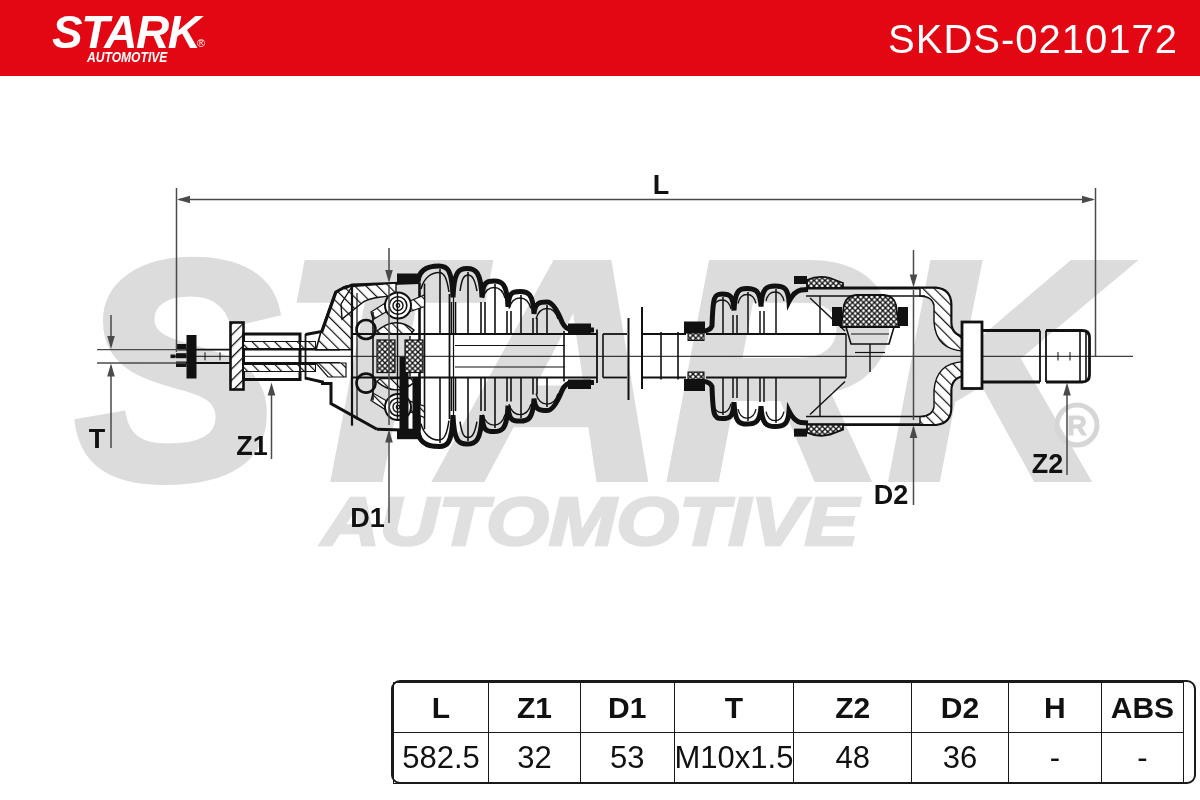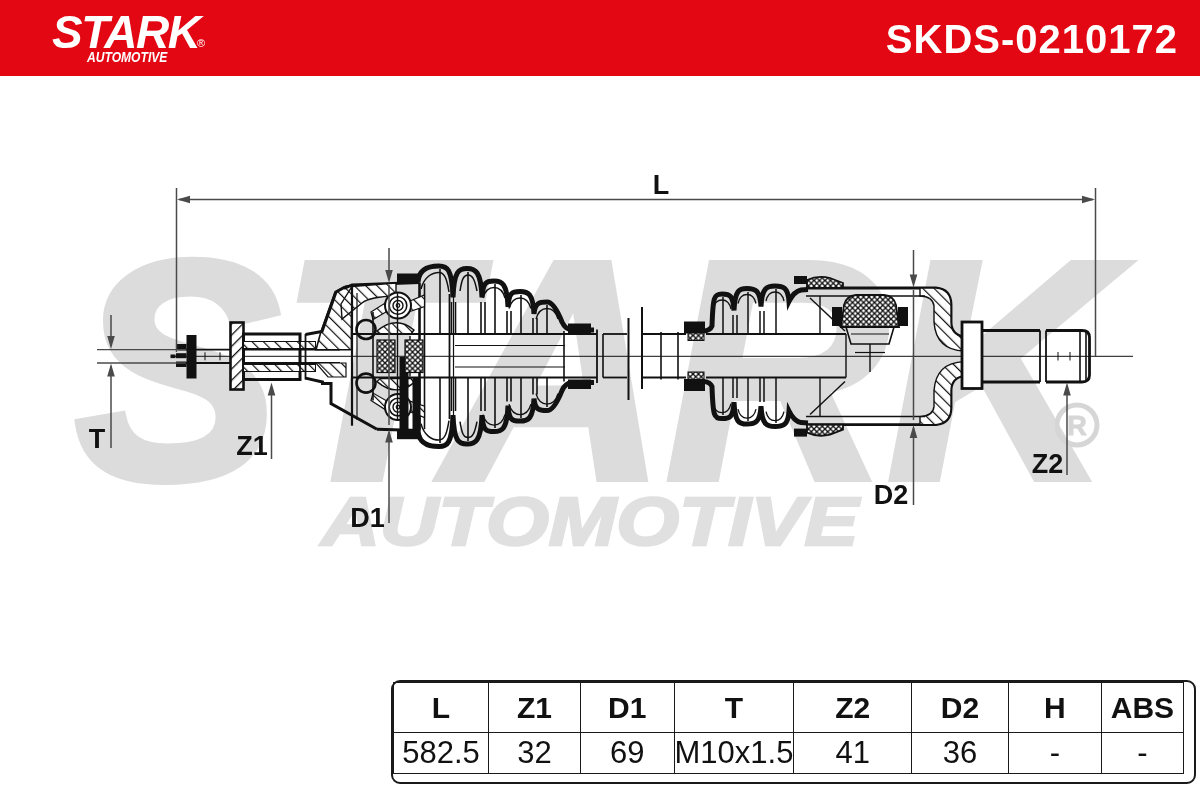--- a/index.html
+++ b/index.html
@@ -1,25 +1,25 @@
 <!DOCTYPE html>
 <html><head>
 <meta charset="utf-8">
 <style>
   html,body{margin:0;padding:0;width:1200px;height:800px;background:#fff;overflow:hidden;}
   *{box-sizing:border-box;font-family:"Liberation Sans",sans-serif;}
   #hdr{position:absolute;left:0;top:0;width:1200px;height:76px;background:#e30613;}
   #logo{position:absolute;left:52px;top:8.5px;color:#fff;font-style:italic;font-weight:bold;font-size:46px;letter-spacing:-1.5px;line-height:1;}
   #logoreg{position:absolute;left:197px;top:37px;color:#fff;font-size:11px;font-style:normal;}
   #logosub{position:absolute;left:87px;top:48.5px;color:#fff;font-style:italic;font-weight:bold;font-size:15.5px;letter-spacing:0px;line-height:1;transform:scaleX(0.78);transform-origin:0 0;}
-  #pn{position:absolute;right:22px;top:19px;color:#fff;font-weight:bold;font-size:40px;letter-spacing:1px;line-height:1;}
+  #pn{position:absolute;right:22px;top:19px;color:#fff;font-weight:normal;font-size:40px;letter-spacing:1px;line-height:1;}
   table{position:absolute;left:393px;top:682px;border-collapse:collapse;table-layout:fixed;}
   td{border:1.6px solid #1a1a1a;text-align:center;vertical-align:middle;padding:0;color:#111;}
   tr.h td{height:50px;font-weight:bold;font-size:30px;}
-  tr.v td{height:41px;font-size:31px;}
+  tr.v td{height:51px;font-size:31px;}
   #tblwrap{position:absolute;left:391px;top:680px;width:805px;height:104px;border:2.5px solid #1a1a1a;border-radius:9px;}
 </style>
 </head>
 <body>
 <svg id="drawing" width="1200" height="800" viewBox="0 0 1200 800" style="position:absolute;left:0;top:0">
 <defs>
   <pattern id="h1" patternUnits="userSpaceOnUse" width="8" height="8" patternTransform="rotate(45)">
     <rect width="8" height="8" fill="#fff"></rect>
     <line x1="0" y1="0" x2="0" y2="8" stroke="#111" stroke-width="2.6"></line>
   </pattern>
@@ -317,21 +317,21 @@
         <td style="width:93.5px">D1</td>
         <td style="width:119px">T</td>
         <td style="width:117.5px">Z2</td>
         <td style="width:97px">D2</td>
         <td style="width:93px">H</td>
         <td style="width:82px">ABS</td>
   </tr>
   <tr class="v">
     <td>582.5</td>
         <td>32</td>
-        <td>69</td>
+        <td>53</td>
         <td>M10x1.5</td>
-        <td>41</td>
+        <td>48</td>
         <td>36</td>
         <td>-</td>
         <td>-</td>
   </tr>
 </tbody>
   </table>
 
 </body></html>

